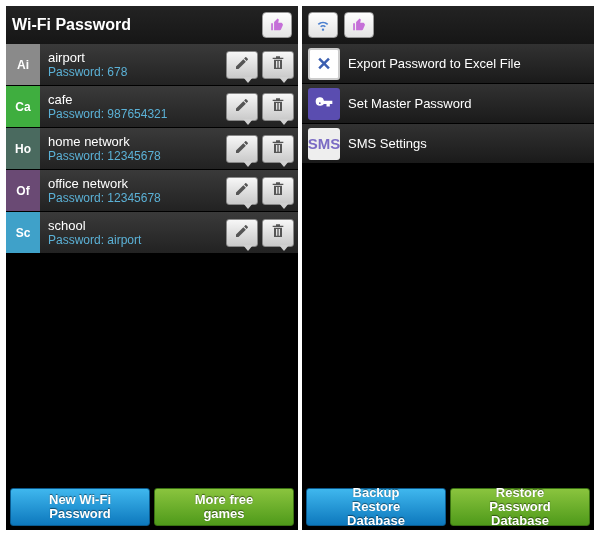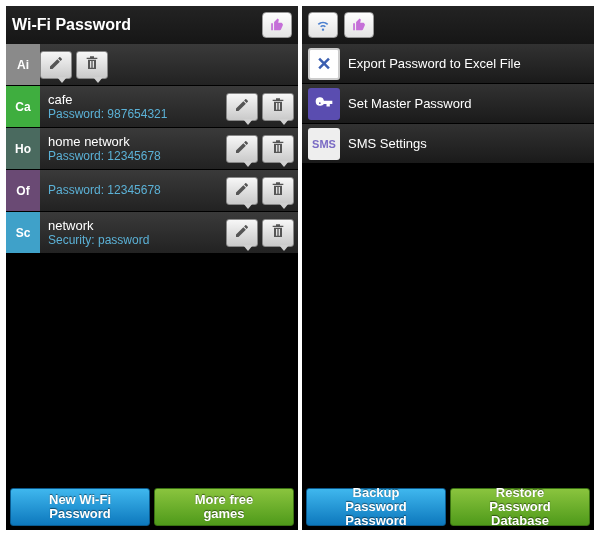--- a/index.html
+++ b/index.html
@@ -158,20 +158,24 @@
         <svg class="thumb-icon" width="16" height="14" viewBox="0 0 24 24" fill="#c56fd8">
             <path d="M2 21h3V9H2v12zm19-11c0-1.1-.9-2-2-2h-5l1-4V3c0-.4-.2-.8-.4-1L13 1 7 7v14h10c.8 0 1.5-.5 1.8-1.2l3-7c.1-.3.2-.5.2-.8v-2z"></path>
           </svg>
       </div>
     </div>
     <div class="list" id="left-list">
         <div class="row">
           <div class="badge" style="background:#8a8a8a">
             <span>Ai</span>
           </div>
+          <div class="row-text">
+            <span class="row-name">airport</span>
+            <span class="row-pw">Password: 678</span>
+          </div>
           <div class="row-actions">
             <div class="action-btn">
               <span><svg width="16" height="16" viewBox="0 0 24 24" fill="#555">
                   <path d="M3 17.25V21h3.75L17.81 9.94l-3.75-3.75L3 17.25zM20.71 7.04c.39-.39.39-1.02 0-1.41l-2.34-2.34c-.39-.39-1.02-.39-1.41 0l-1.83 1.83 3.75 3.75 1.83-1.83z"></path>
                 </svg></span>
             </div>
             <div class="action-btn">
               <span><svg width="16" height="16" viewBox="0 0 24 24" fill="#555">
                   <path d="M6 7v14h12V7H6zm3 2h2v10H9V9zm4 0h2v10h-2V9zM9 4V2h6v2h5v2H4V4h5z"></path>
                 </svg></span>
@@ -218,42 +222,43 @@
                   <path d="M6 7v14h12V7H6zm3 2h2v10H9V9zm4 0h2v10h-2V9zM9 4V2h6v2h5v2H4V4h5z"></path>
                 </svg></span>
             </div>
           </div>
         </div>
         <div class="row">
           <div class="badge" style="background:#6a4a74">
             <span>Of</span>
           </div>
           <div class="row-text">
+            <span class="row-name">office network</span>
             <span class="row-pw">Password: 12345678</span>
           </div>
           <div class="row-actions">
             <div class="action-btn">
               <span><svg width="16" height="16" viewBox="0 0 24 24" fill="#555">
                   <path d="M3 17.25V21h3.75L17.81 9.94l-3.75-3.75L3 17.25zM20.71 7.04c.39-.39.39-1.02 0-1.41l-2.34-2.34c-.39-.39-1.02-.39-1.41 0l-1.83 1.83 3.75 3.75 1.83-1.83z"></path>
                 </svg></span>
             </div>
             <div class="action-btn">
               <span><svg width="16" height="16" viewBox="0 0 24 24" fill="#555">
                   <path d="M6 7v14h12V7H6zm3 2h2v10H9V9zm4 0h2v10h-2V9zM9 4V2h6v2h5v2H4V4h5z"></path>
                 </svg></span>
             </div>
           </div>
         </div>
         <div class="row">
           <div class="badge" style="background:#3fa1c9">
             <span>Sc</span>
           </div>
           <div class="row-text">
-            <span class="row-name">network</span>
-            <span class="row-pw">Security: password</span>
+            <span class="row-name">school</span>
+            <span class="row-pw">Password: airport</span>
           </div>
           <div class="row-actions">
             <div class="action-btn">
               <span><svg width="16" height="16" viewBox="0 0 24 24" fill="#555">
                   <path d="M3 17.25V21h3.75L17.81 9.94l-3.75-3.75L3 17.25zM20.71 7.04c.39-.39.39-1.02 0-1.41l-2.34-2.34c-.39-.39-1.02-.39-1.41 0l-1.83 1.83 3.75 3.75 1.83-1.83z"></path>
                 </svg></span>
             </div>
             <div class="action-btn">
               <span><svg width="16" height="16" viewBox="0 0 24 24" fill="#555">
                   <path d="M6 7v14h12V7H6zm3 2h2v10H9V9zm4 0h2v10h-2V9zM9 4V2h6v2h5v2H4V4h5z"></path>
@@ -288,22 +293,22 @@
         </div>
         <div class="tools-row">
           <div class="tool-icon" style="background:#5a4db0">
             <svg width="20" height="20" viewBox="0 0 24 24" fill="#fff">
               <path d="M7 14a5 5 0 1 1 4.9-6H22v4h-3v3h-4v-3h-3.1A5 5 0 0 1 7 14zm0-2a1 1 0 1 0 0-2 1 1 0 0 0 0 2z"></path>
             </svg>
           </div>
           <span>Set Master Password</span>
         </div>
         <div class="tools-row">
-          <div class="tool-icon" style="background:#eee;color:#7a6bc4;font-size:11px;">SMS</div>
+          <div class="tool-icon" style="background:#eee;color:#7a6bc4;font-size:15px;">SMS</div>
           <span>SMS Settings</span>
         </div>
       </div>
     <div class="footer">
-      <div class="footer-btn btn-blue">Backup Password Password</div>
+      <div class="footer-btn btn-blue">Backup Restore Database</div>
       <div class="footer-btn btn-green">Restore Password Database</div>
     </div>
   </div>
 </div>
 
 </body></html>

